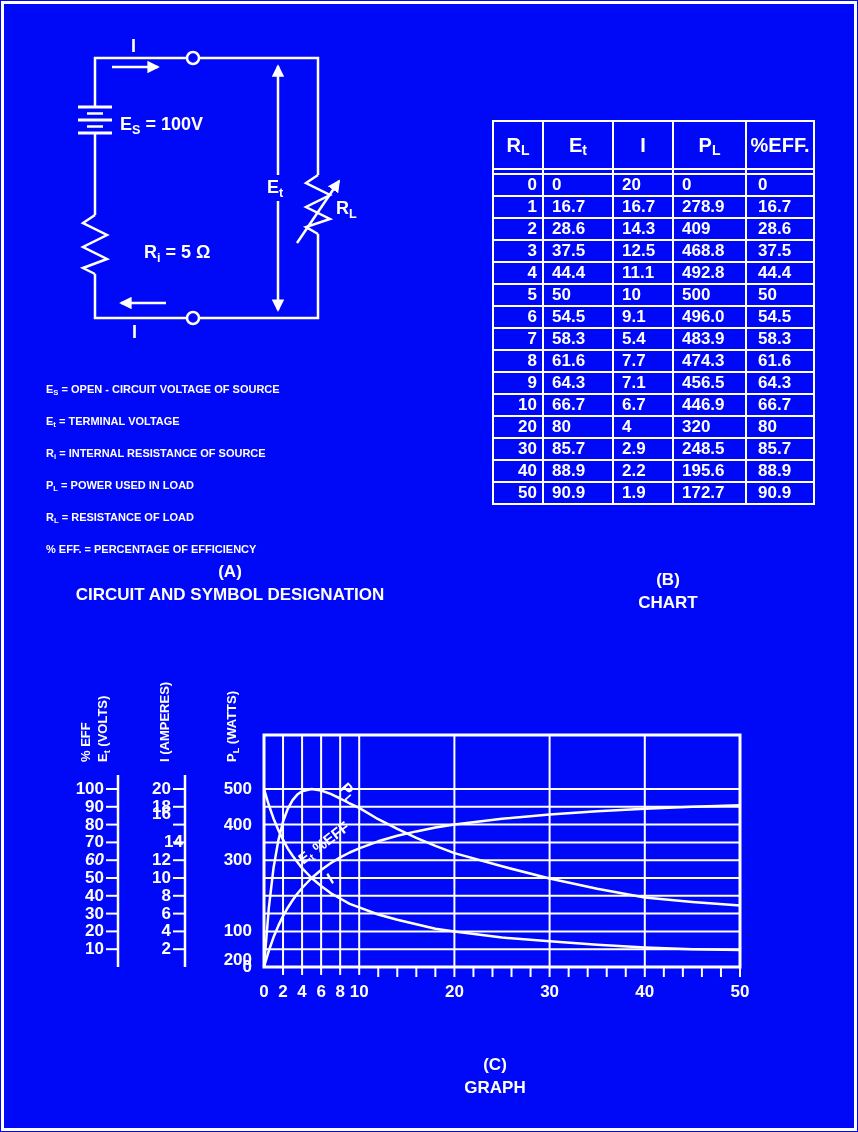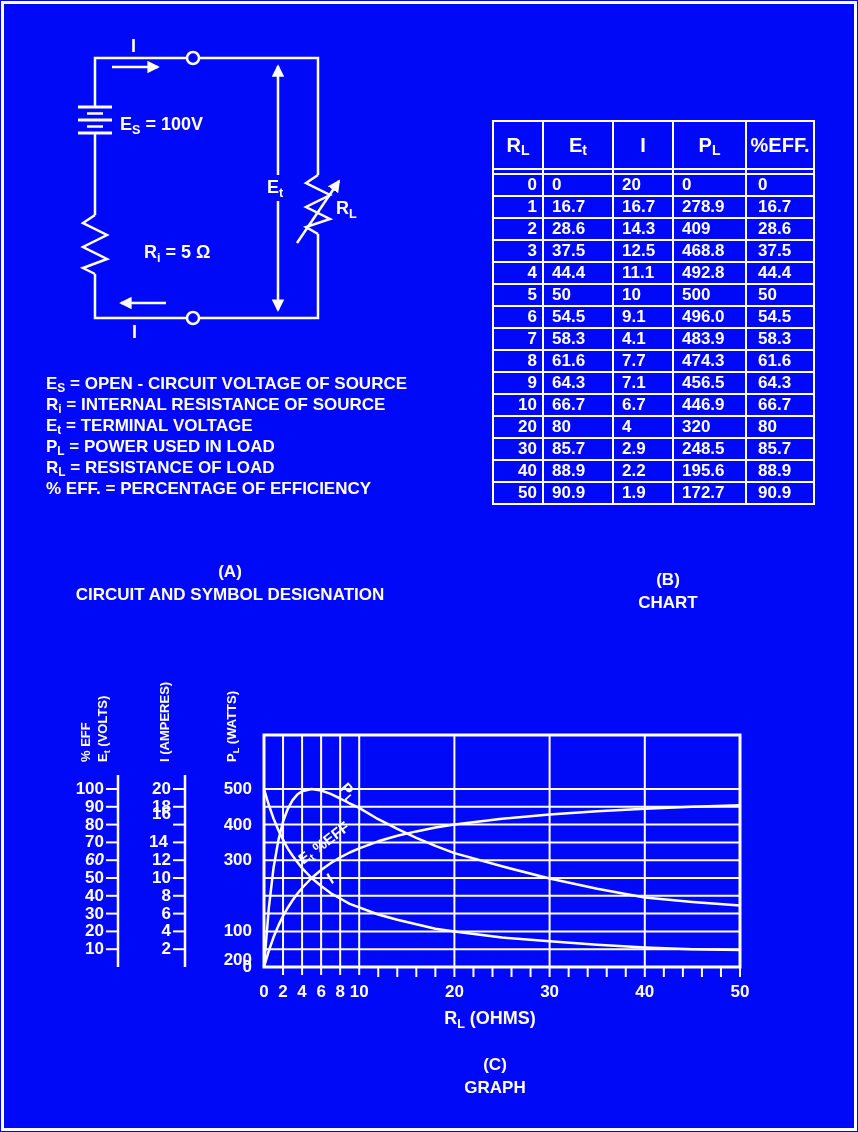--- a/index.html
+++ b/index.html
@@ -10,21 +10,21 @@
     color:#ffffff; font-weight:bold;
   }
   #frame{position:absolute; left:1px; top:1px; right:1px; bottom:1px;
     border:3px solid #ffffff; pointer-events:none;}
   svg{position:absolute; left:0; top:0;}
   .lbl{position:absolute; white-space:nowrap; font-weight:bold;}
   .sub{font-size:0.70em; position:relative; top:0.28em; font-weight:bold;}
   
   .cir{font-size:18px;}
   
-  #legend{position:absolute; left:46px; top:374px; font-size:17px; line-height:20px;}
+  #legend{position:absolute; left:46px; top:374px; font-size:11px; line-height:30px;}
   .cap{position:absolute; text-align:center; font-size:17px;}
   
   #chart-table{position:absolute; left:492px; top:120px; border-collapse:collapse;
     table-layout:fixed; color:#fff;}
   #chart-table td, #chart-table th{border:2px solid #fff; overflow:hidden;}
   #chart-table th{height:44px; font-size:20px; text-align:center; font-weight:bold;}
   #chart-table td{height:19px; font-size:17px; font-weight:bold; padding:0;}
   #chart-table tr.spacer td{height:3px;}
   #chart-table td.c0{text-align:right; padding-right:5px;}
   #chart-table td.cl{text-align:left; padding-left:8px;}
@@ -89,22 +89,22 @@
   <div class="lbl cir" style="left:267px; top:177px;">
     <span>E</span><span class="sub">t</span><span></span>
   </div>
   <div class="lbl cir" style="left:336px; top:198px;">
     <span>R</span><span class="sub">L</span><span></span>
   </div>
   <div class="lbl cir" style="left:132px; top:322px;">I</div>
 
   <div id="legend">
     <div><span>E</span><span class="sub">S</span><span> = OPEN - CIRCUIT VOLTAGE OF SOURCE</span></div>
+    <div><span>E</span><span class="sub">t</span><span> = TERMINAL VOLTAGE</span></div>
     <div><span>R</span><span class="sub">i</span><span> = INTERNAL RESISTANCE OF SOURCE</span></div>
-    <div><span>E</span><span class="sub">t</span><span> = TERMINAL VOLTAGE</span></div>
     <div><span>P</span><span class="sub">L</span><span> = POWER USED IN LOAD</span></div>
     <div><span>R</span><span class="sub">L</span><span> = RESISTANCE OF LOAD</span></div>
     <div><span>% EFF.</span><span class="sub"></span><span> = PERCENTAGE OF EFFICIENCY</span></div>
   </div>
   <div class="lbl cap" style="left:35px; top:562px; width:390px;">(A)</div>
   <div class="lbl cap" style="left:35px; top:585px; width:390px;">CIRCUIT AND SYMBOL DESIGNATION</div>
 
   <table id="chart-table">
     <colgroup>
         <col style="width:50px">
@@ -175,21 +175,21 @@
         <tr>
           <td class="c0">6</td>
           <td class="cl">54.5</td>
           <td class="cl">9.1</td>
           <td class="cl">496.0</td>
           <td class="ce">54.5</td>
         </tr>
         <tr>
           <td class="c0">7</td>
           <td class="cl">58.3</td>
-          <td class="cl">4.1</td>
+          <td class="cl">5.4</td>
           <td class="cl">483.9</td>
           <td class="ce">58.3</td>
         </tr>
         <tr>
           <td class="c0">8</td>
           <td class="cl">61.6</td>
           <td class="cl">7.7</td>
           <td class="cl">474.3</td>
           <td class="ce">61.6</td>
         </tr>
@@ -313,21 +313,21 @@
       <div class="ylab" style="left: 60px; top: 832.4px; width: 44px;">70</div>
       <div class="ylab" style="left: 60px; top: 850.2px; width: 44px; font-style: italic;">60</div>
       <div class="ylab" style="left: 60px; top: 868px; width: 44px;">50</div>
       <div class="ylab" style="left: 60px; top: 885.8px; width: 44px;">40</div>
       <div class="ylab" style="left: 60px; top: 903.6px; width: 44px;">30</div>
       <div class="ylab" style="left: 60px; top: 921.4px; width: 44px;">20</div>
       <div class="ylab" style="left: 60px; top: 939.2px; width: 44px;">10</div>
       <div class="ylab" style="left: 137px; top: 779px; width: 34px;">20</div>
       <div class="ylab" style="left: 137px; top: 796.8px; width: 34px;">18</div>
       <div class="ylab" style="left: 137px; top: 804px; width: 34px;">16</div>
-      <div class="ylab" style="left: 134px; top: 832.4px; width: 34px;">14</div>
+      <div class="ylab" style="left: 149px; top: 832.4px; width: 34px;">14</div>
       <div class="ylab" style="left: 137px; top: 850.2px; width: 34px;">12</div>
       <div class="ylab" style="left: 137px; top: 868px; width: 34px;">10</div>
       <div class="ylab" style="left: 137px; top: 885.8px; width: 34px;">8</div>
       <div class="ylab" style="left: 137px; top: 903.6px; width: 34px;">6</div>
       <div class="ylab" style="left: 137px; top: 921.4px; width: 34px;">4</div>
       <div class="ylab" style="left: 137px; top: 939.2px; width: 34px;">2</div>
       <div class="ylab" style="left: 204px; top: 779px; width: 48px;">500</div>
       <div class="ylab" style="left: 204px; top: 814.6px; width: 48px;">400</div>
       <div class="ylab" style="left: 204px; top: 850.2px; width: 48px;">300</div>
       <div class="ylab" style="left: 204px; top: 915px; width: 48px; margin-top: 35px;">200</div>
@@ -357,18 +357,15 @@
   <div class="curvelbl" style="left:340px; top:783px; transform:rotate(48deg); font-size:16px;">
     <span>P</span><span class="sub">L</span><span></span>
   </div>
   <div class="curvelbl" style="left:294px; top:834px; transform:rotate(-37deg);">
     <span>E</span><span class="sub">t</span><span> %EFF</span>
   </div>
   <div class="curvelbl" style="left:328px; top:870px; transform:rotate(-42deg); font-size:16px; font-style:italic;">
     <span>I</span><span></span>
   </div>
 
-  <div class="lbl" style="left:390px; top:1008px; width:200px; text-align:center; font-size:18px;">
-    <span>R</span><span class="sub">L</span><span> (OHMS)</span>
-  </div>
   <div class="lbl cap" style="left:395px; top:1055px; width:200px;">(C)</div>
   <div class="lbl cap" style="left:395px; top:1078px; width:200px;">GRAPH</div>
 </div>
 
 </body></html>

